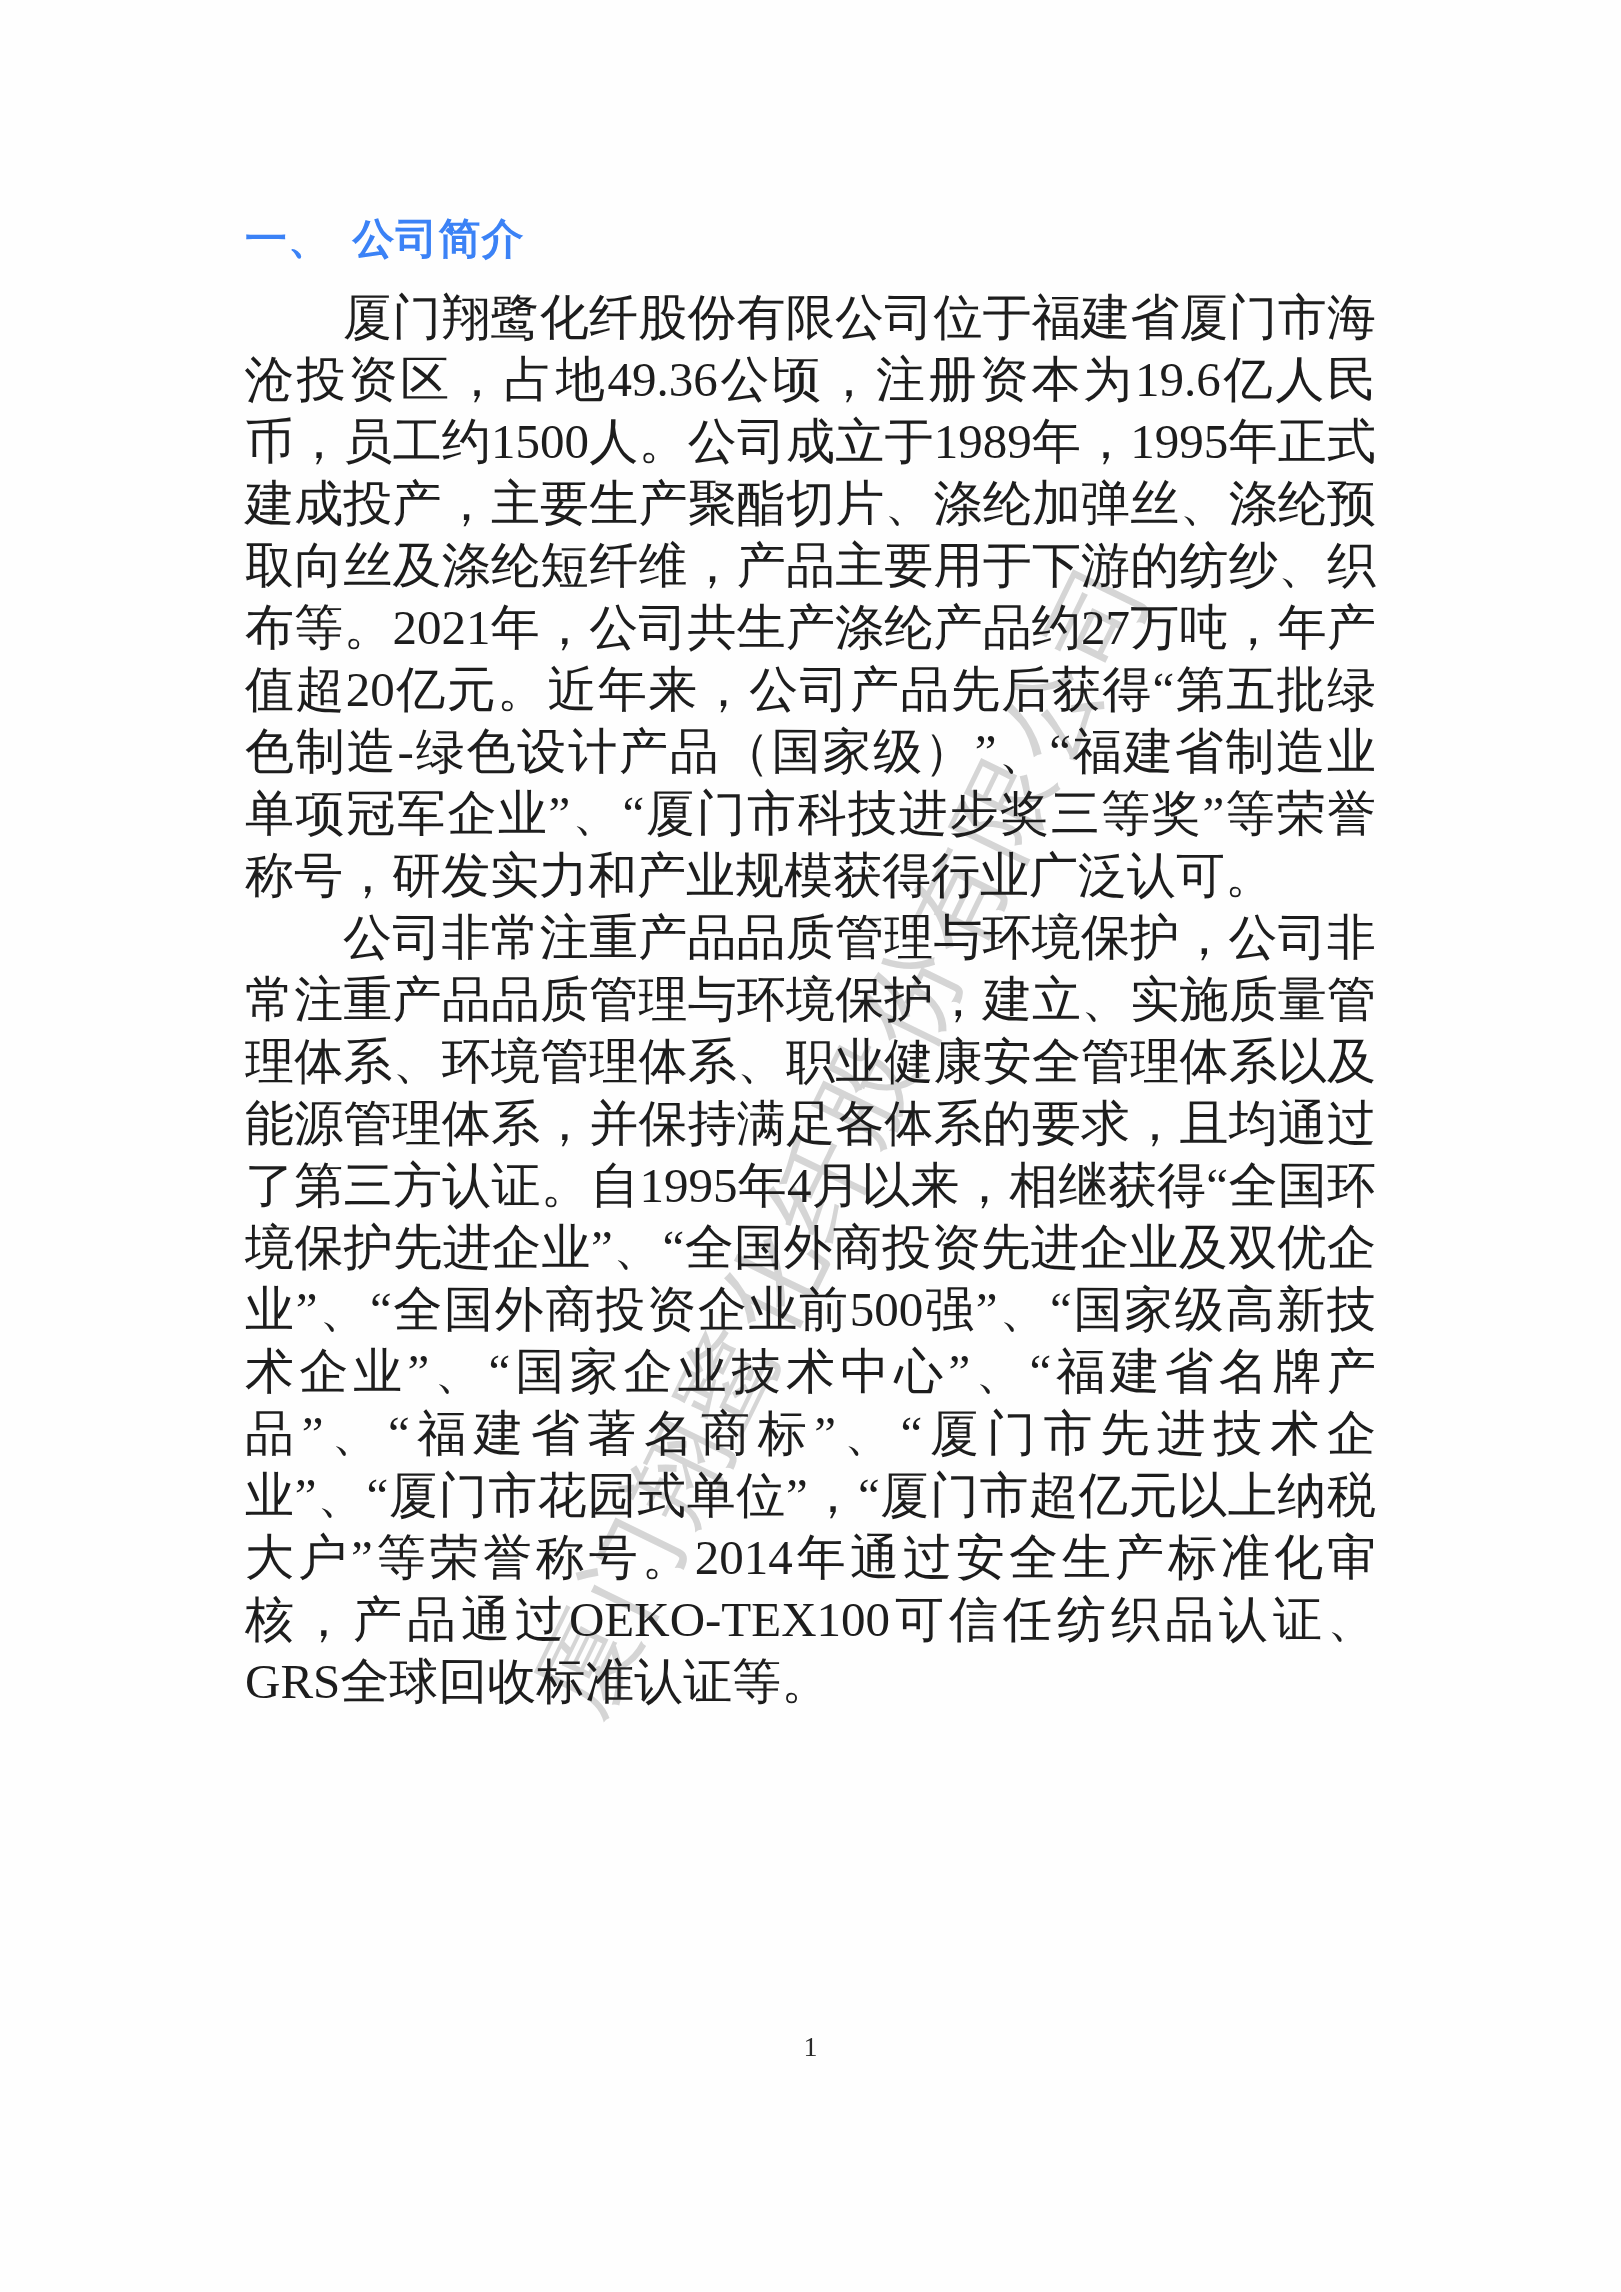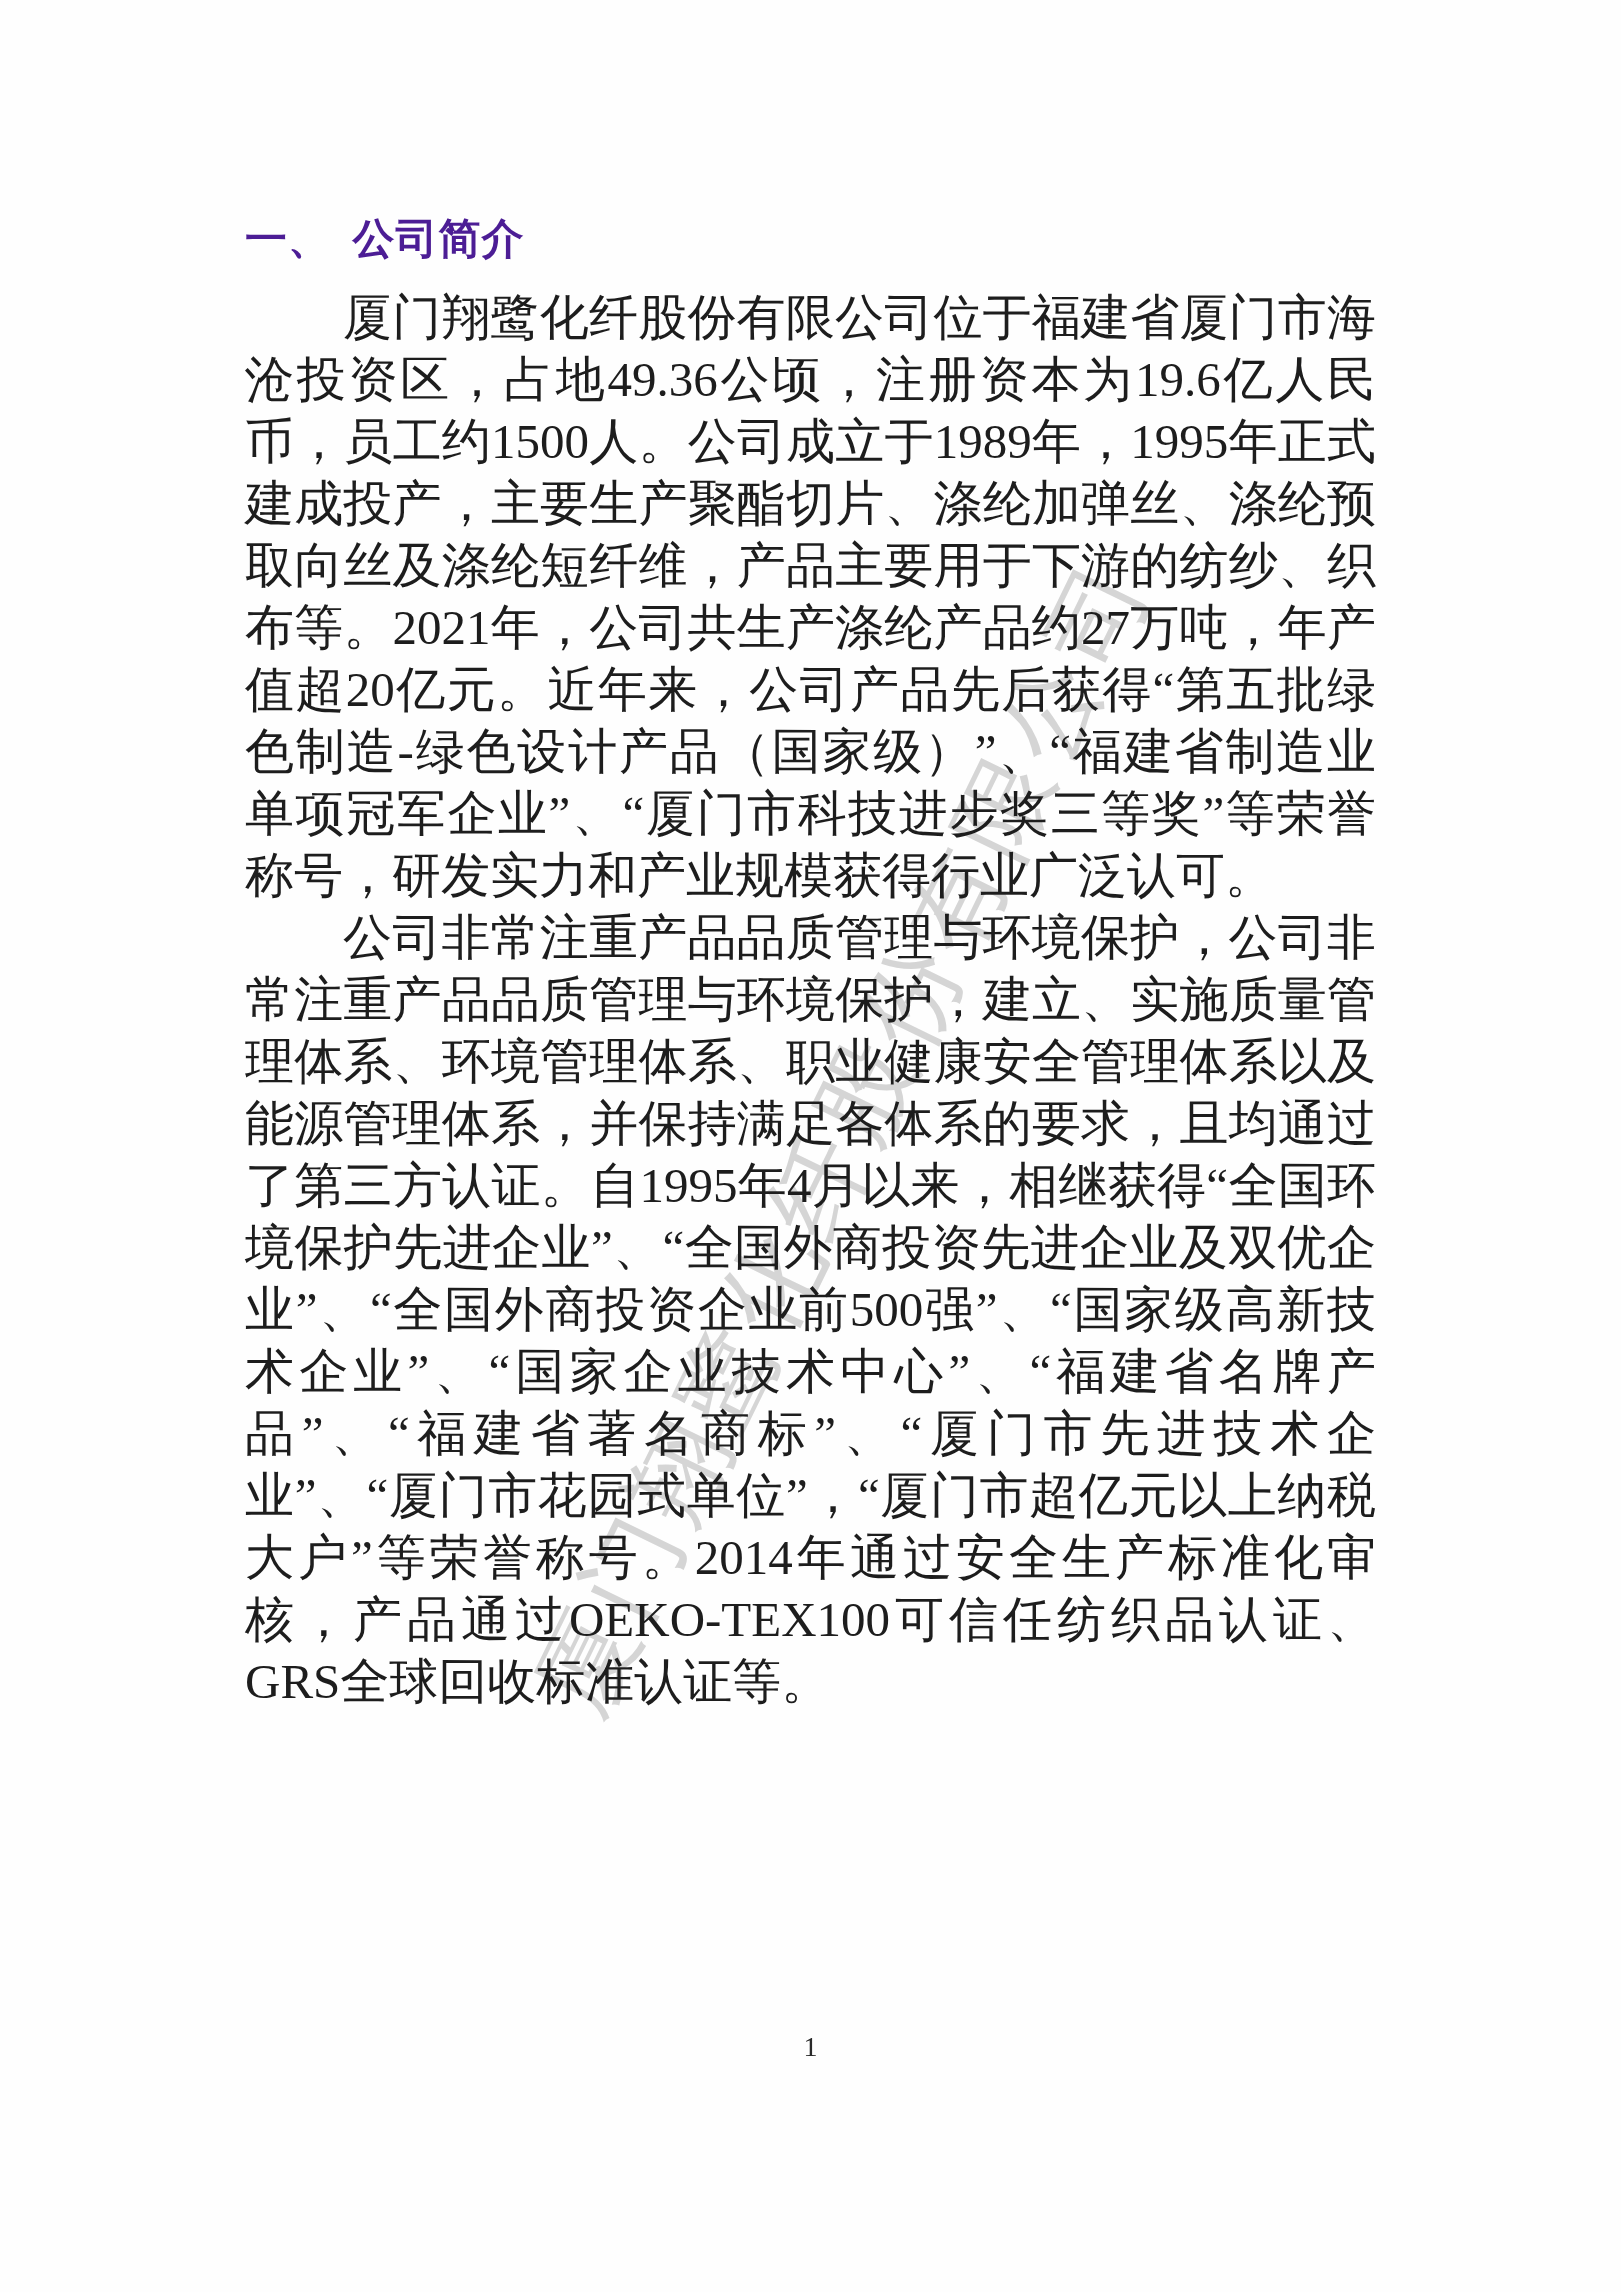--- a/index.html
+++ b/index.html
@@ -37,21 +37,21 @@
     width: 1131px;
     color: #1d1d1d;
     z-index: 2;
   }
   .heading {
     margin: 0 0 13.7px 0;
     font-family: "DejaVu Sans", "Liberation Sans", sans-serif;
     font-weight: bold;
     font-size: 42px;
     line-height: 69px;
-    color: #4c1d95;
+    color: #3b82f6;
     letter-spacing: 1px;
   }
   .heading .heading-number {
     margin-right: 21.6px;
   }
   .body-paragraph {
     margin: 0;
     font-size: 49px;
     line-height: 62px;
     text-align: justify;

